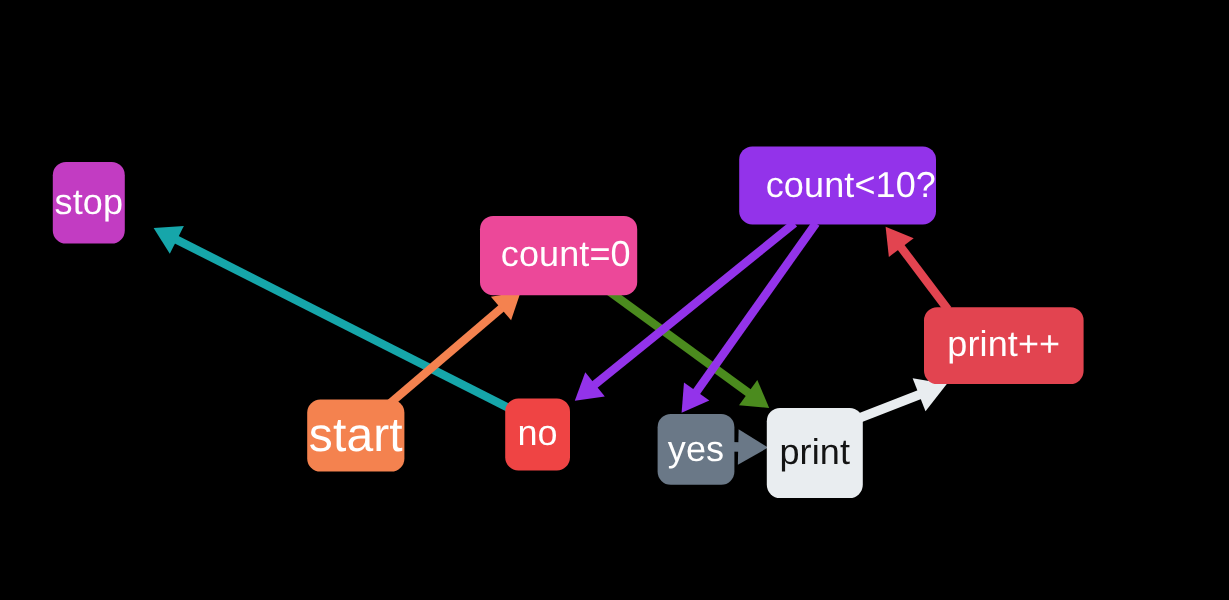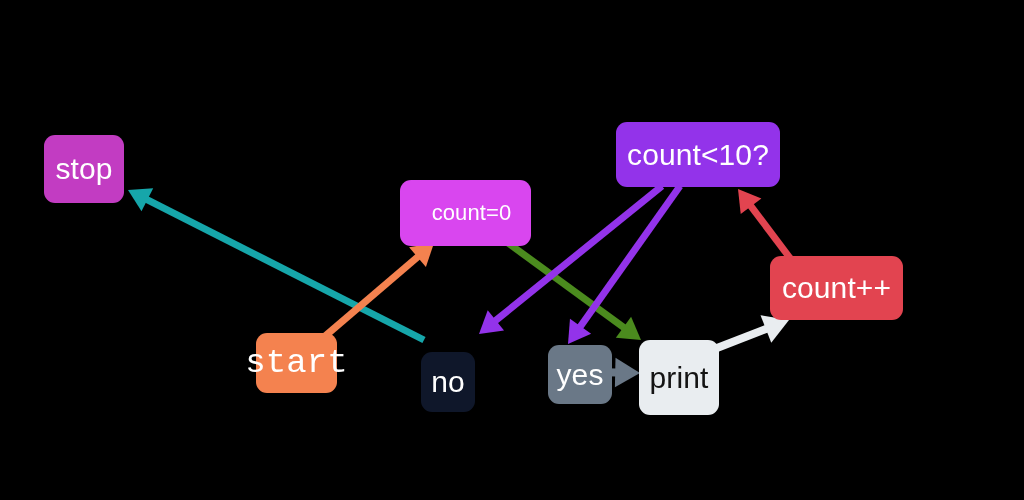--- a/index.html
+++ b/index.html
@@ -82,36 +82,36 @@
       <g>
         <line x1="592" y1="372" x2="616.705054778235" y2="372.51468864121324" stroke="#6a7887" stroke-width="8" stroke-linecap="butt"></line>
         <polygon points="640,373 614.8971137506517,387.28023466026656 615.5136466356339,357.6866561811144" fill="#6a7887"></polygon>
       </g>
       <g>
         <line x1="717" y1="348" x2="767.2842911530878" y2="328.4449978849103" stroke="#e9edf0" stroke-width="8" stroke-linecap="butt"></line>
         <polygon points="789,320 771.2504888108691,342.7823364154539 760.5220794806827,315.19499813783153" fill="#e9edf0"></polygon>
       </g>
     </svg>
   <div id="node-layer">
-      <div class="node" style="left: 44px; top: 135px; width: 80px; height: 68px; background: rgb(194, 60, 194); color: rgb(255, 255, 255); font-size: 30px;">
+      <div class="node" style="left: 44px; top: 135px; width: 60px; height: 68px; background: rgb(194, 60, 194); color: rgb(255, 255, 255); font-size: 30px;">
         <span class="node-label">stop</span>
       </div>
-      <div class="node" style="left: 400px; top: 180px; width: 131px; height: 66px; background: #d946ef; color: rgb(255, 255, 255); font-size: 22px; padding-left: 12px;">
+      <div class="node" style="left: 400px; top: 180px; width: 131px; height: 66px; background: #ec4899; color: rgb(255, 255, 255); font-size: 30px; padding-left: 12px;">
         <span class="node-label">count=0</span>
       </div>
-      <div class="node" style="left: 616px; top: 122px; width: 164px; height: 65px; background: rgb(147, 51, 234); color: rgb(255, 255, 255); font-size: 30px;">
+      <div class="node" style="left: 616px; top: 122px; width: 164px; height: 65px; background: rgb(147, 51, 234); color: rgb(255, 255, 255); font-size: 30px; justify-content: flex-end;">
         <span class="node-label">count&lt;10?</span>
       </div>
       <div class="node" style="left: 770px; top: 256px; width: 133px; height: 64px; background: rgb(226, 68, 80); color: rgb(255, 255, 255); font-size: 30px;">
-        <span class="node-label">count++</span>
+        <span class="node-label">print++</span>
       </div>
-      <div class="node" style="left: 256px; top: 333px; width: 81px; height: 60px; background: rgb(244, 130, 79); color: rgb(255, 255, 255); font-size: 34px; font-family: Liberation Mono, monospace;">
+      <div class="node" style="left: 256px; top: 333px; width: 81px; height: 60px; background: rgb(244, 130, 79); color: rgb(255, 255, 255); font-size: 40px;">
         <span class="node-label">start</span>
       </div>
-      <div class="node" style="left: 421px; top: 352px; width: 54px; height: 60px; background: #0f172a; color: rgb(255, 255, 255); font-size: 30px;">
+      <div class="node" style="left: 421px; top: 332px; width: 54px; height: 60px; background: #ef4444; color: rgb(255, 255, 255); font-size: 30px;">
         <span class="node-label">no</span>
       </div>
       <div class="node" style="left: 548px; top: 345px; width: 64px; height: 59px; background: rgb(106, 120, 135); color: rgb(255, 255, 255); font-size: 30px;">
         <span class="node-label">yes</span>
       </div>
       <div class="node" style="left: 639px; top: 340px; width: 80px; height: 75px; background: rgb(233, 237, 240); color: rgb(20, 20, 20); font-size: 30px;">
         <span class="node-label">print</span>
       </div>
     </div>
 </div>

